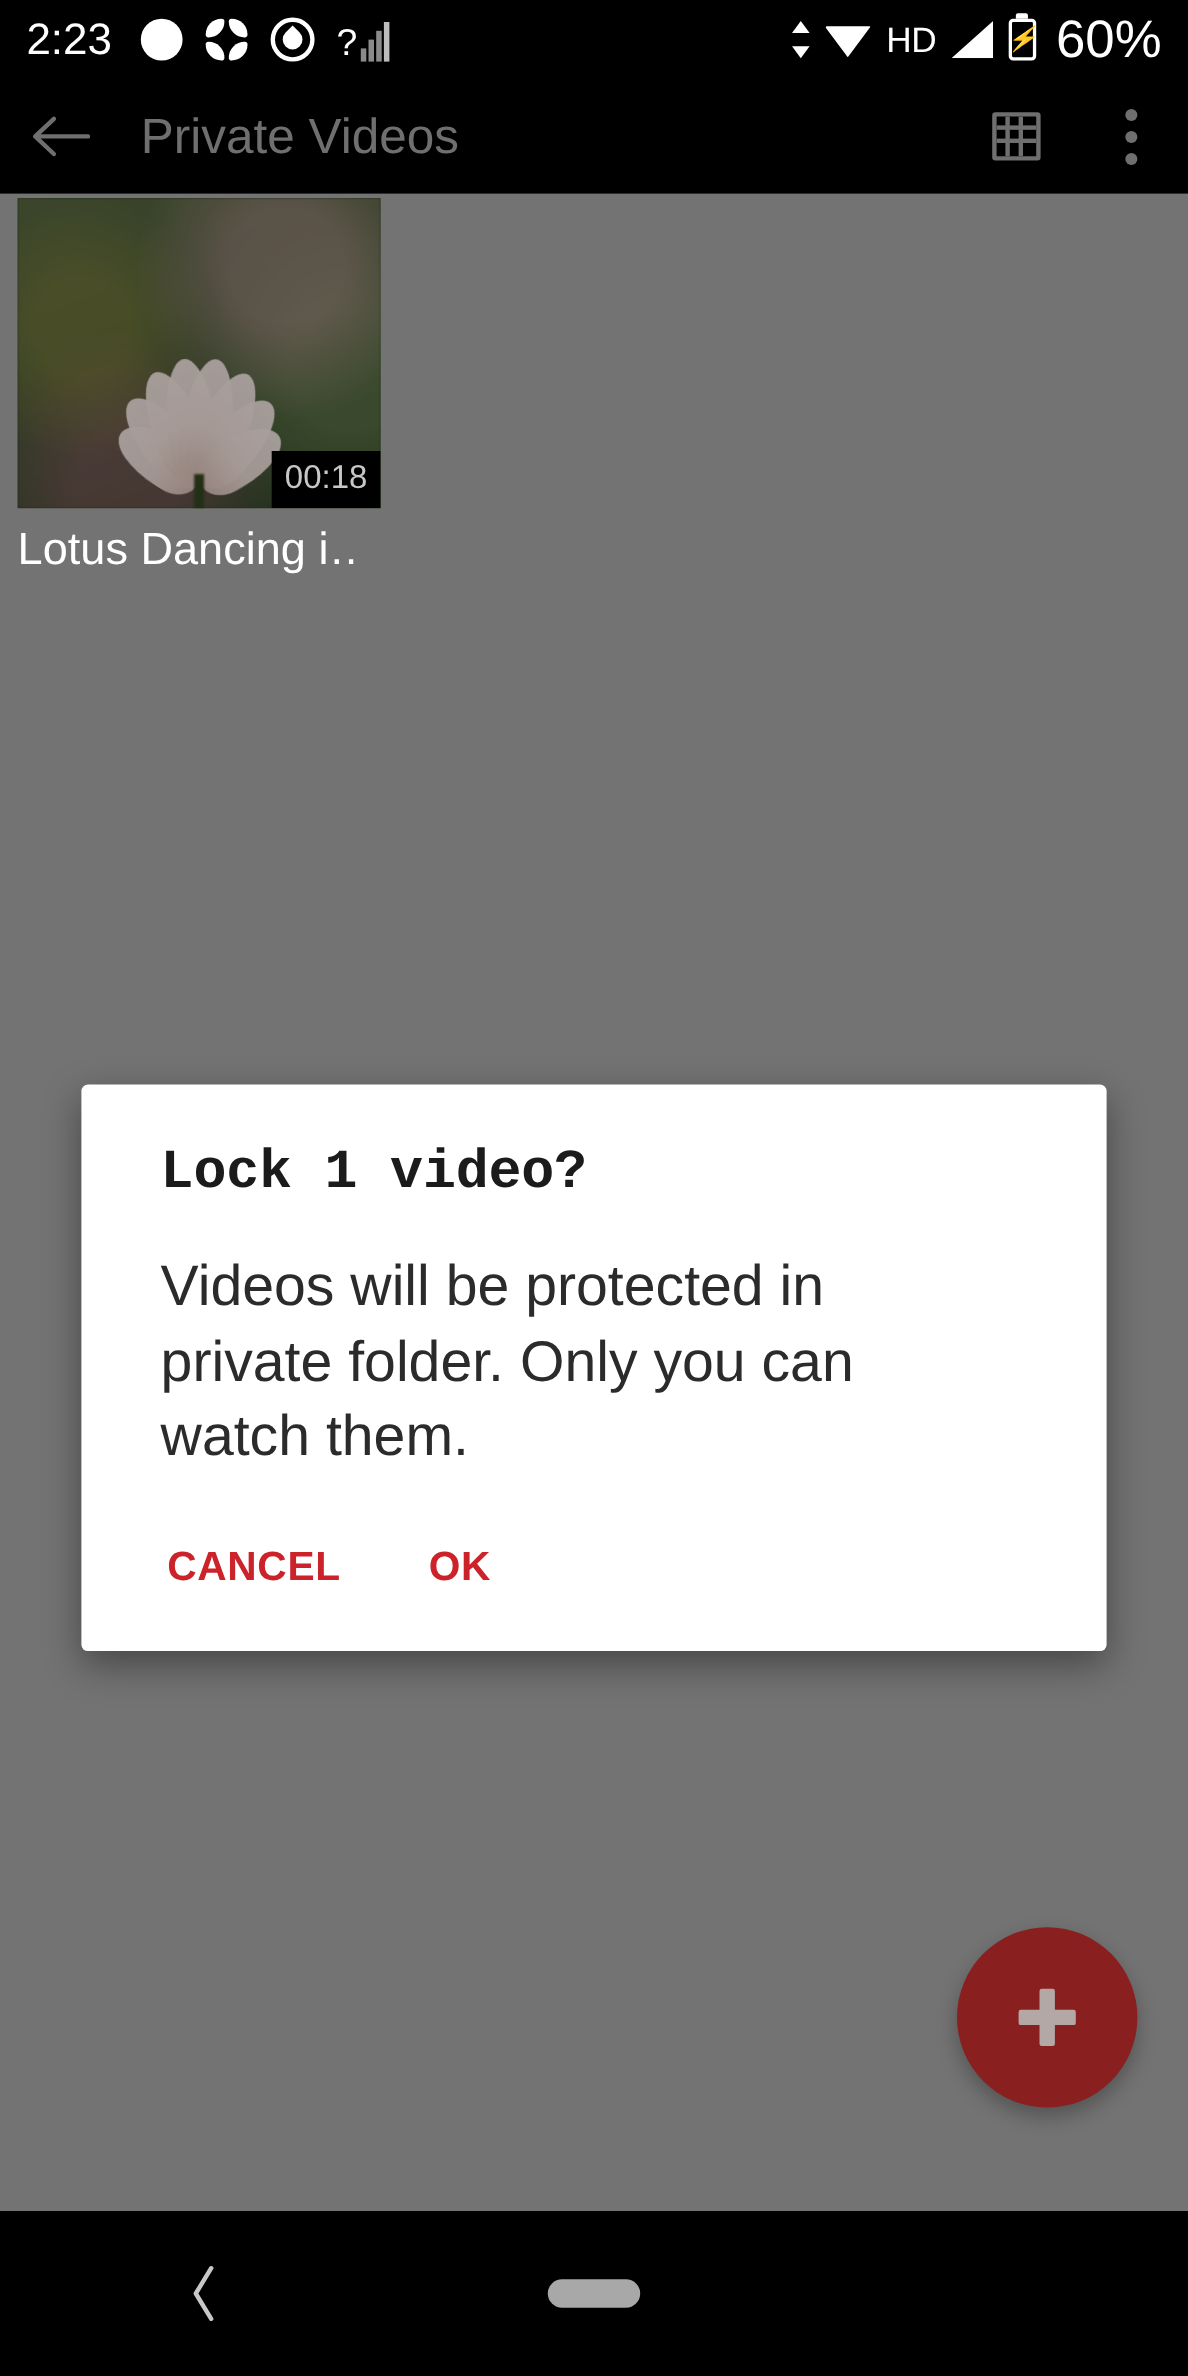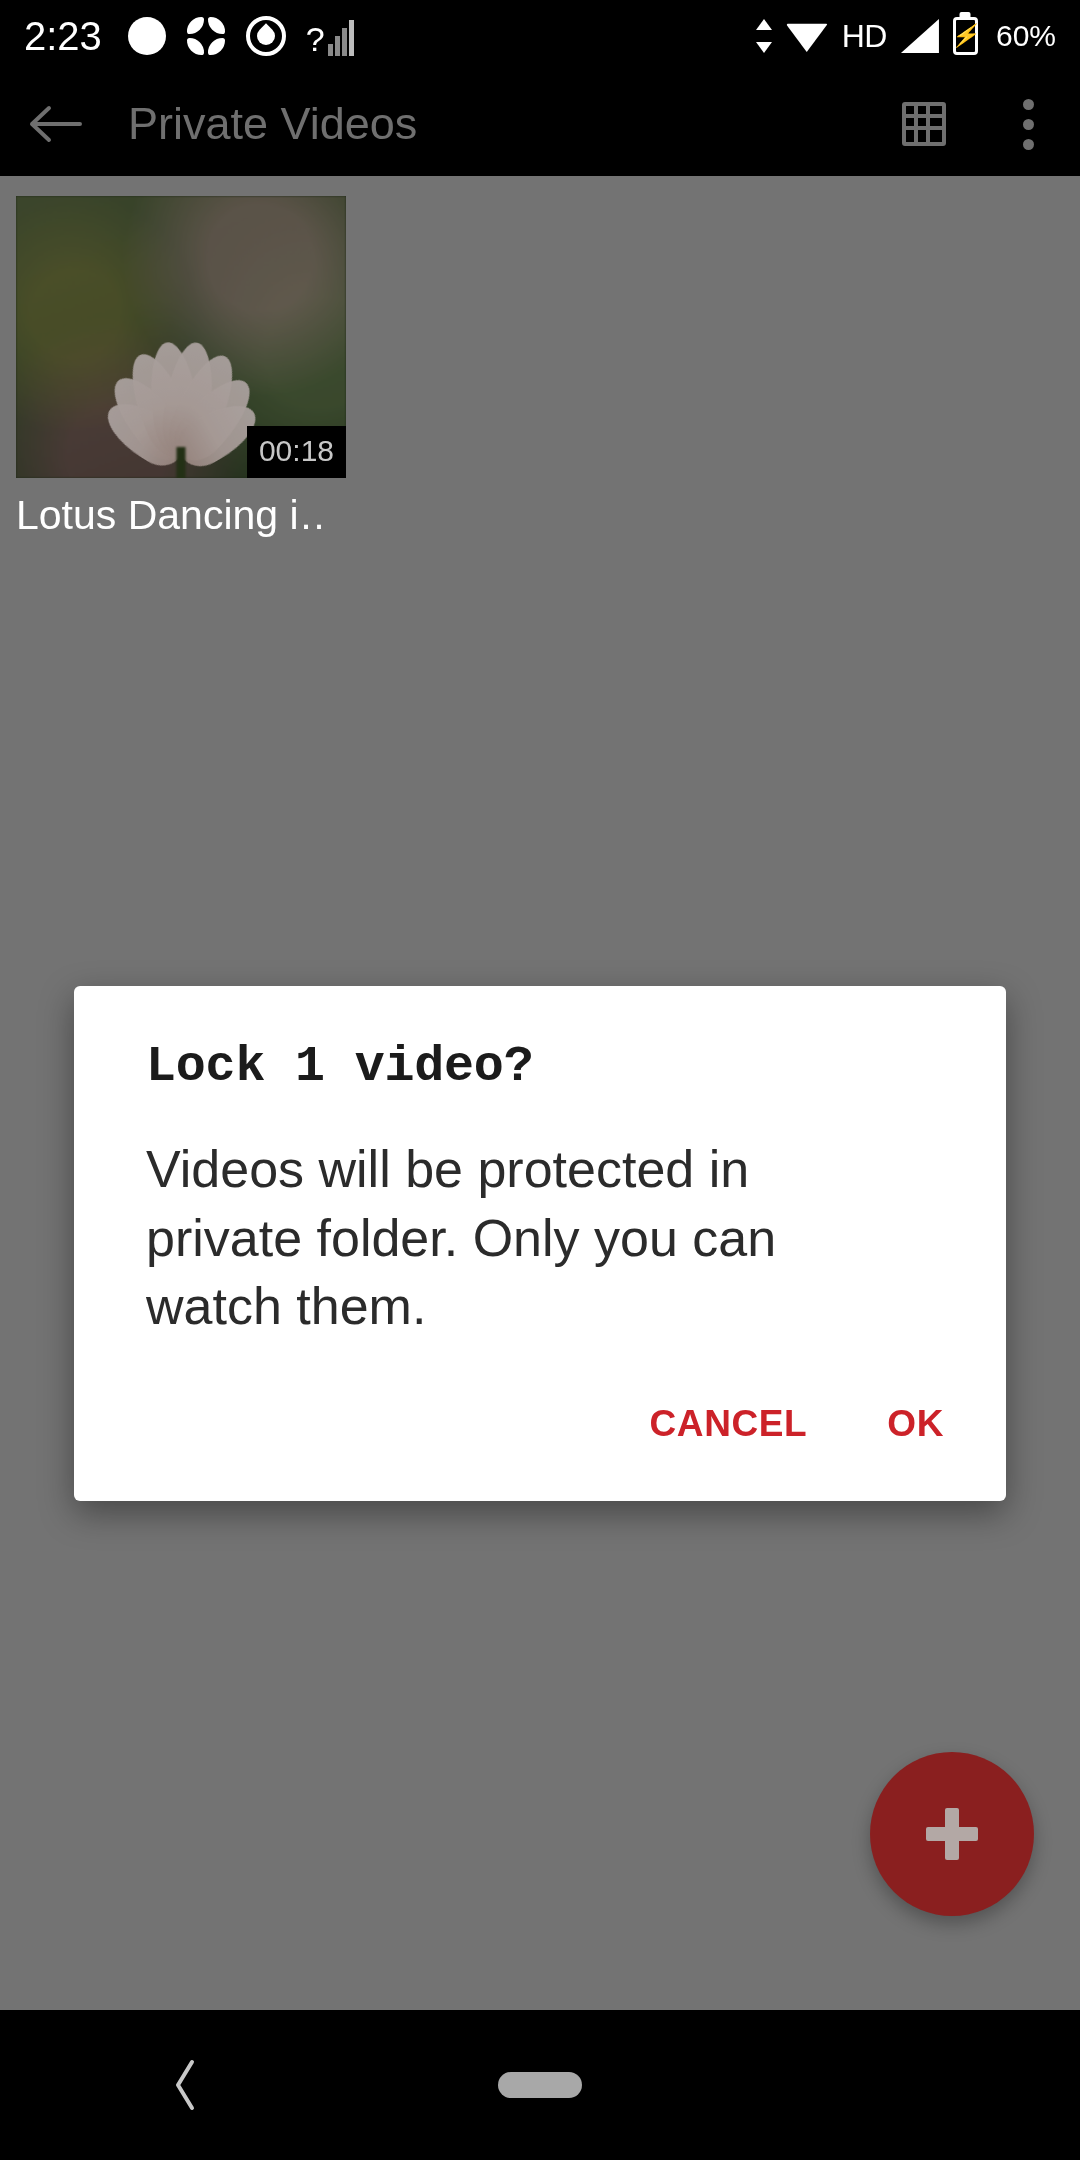--- a/index.html
+++ b/index.html
@@ -89,21 +89,21 @@
     position:relative;
   }
   .ic-battery:before{
     content:""; position:absolute; top:-8px; left:50%; transform:translateX(-50%);
     width:11px; height:5px; background:#fff; border-radius:2px 2px 0 0;
   }
   .ic-battery i{
     position:absolute; left:50%; top:50%; transform:translate(-50%,-50%);
     color:#fff; font-size:22px; line-height:1; font-weight:700;
   }
-  .sb-batt-pct{ font-size:30px; color:#fff; margin-left:4px; }
+  .sb-batt-pct{ font-size:48px; color:#fff; margin-left:4px; }
 
   
   .appbar{
     position:absolute; left:0; top:72px;
     width:1080px; height:104px;
     background:#000;
     display:flex; align-items:center;
   }
   .appbar-back{
     width:110px; height:104px;
@@ -132,21 +132,21 @@
   .kebab{ width:12px; display:flex; flex-direction:column; gap:9px; align-items:center; }
   .kebab b{ display:block; width:11px; height:11px; border-radius:50%; background:#6f6f6f; }
 
   
   .content{
     position:absolute; left:0; top:176px;
     width:1080px; height:1834px;
     background:#737373;
   }
   .video-cell{
-    position:absolute; left:16px; top:20px;
+    position:absolute; left:16px; top:4px;
     width:308px;
   }
   .thumb{
     position:relative;
     width:330px; height:282px;
     overflow:hidden;
     background:#2b3a22;
   }
   .thumb-art{
     position:absolute; inset:0;
@@ -226,21 +226,21 @@
     font-size:50px; font-weight:700; color:#1b1b1b;
     padding:0 72px; letter-spacing:-0.2px;font-family:Liberation Mono, monospace;
   }
   .dialog-body{
     margin-top:40px;
     padding:0 72px;
     font-size:52px; line-height:1.32; color:#2b2b2b;
     max-width:790px;
   }
   .dialog-actions{
-    display:flex; justify-content:flex-end; align-items:center;
+    display:flex; align-items:center;
     gap:36px;
     padding:46px 40px 40px 56px;
   }
   .dlg-btn{
     font-size:37px; font-weight:700; letter-spacing:.6px;
     color:#cc2229; background:transparent; border:none;
     padding:16px 22px; cursor:pointer;
     font-family:"Liberation Sans", sans-serif;
   }
 

